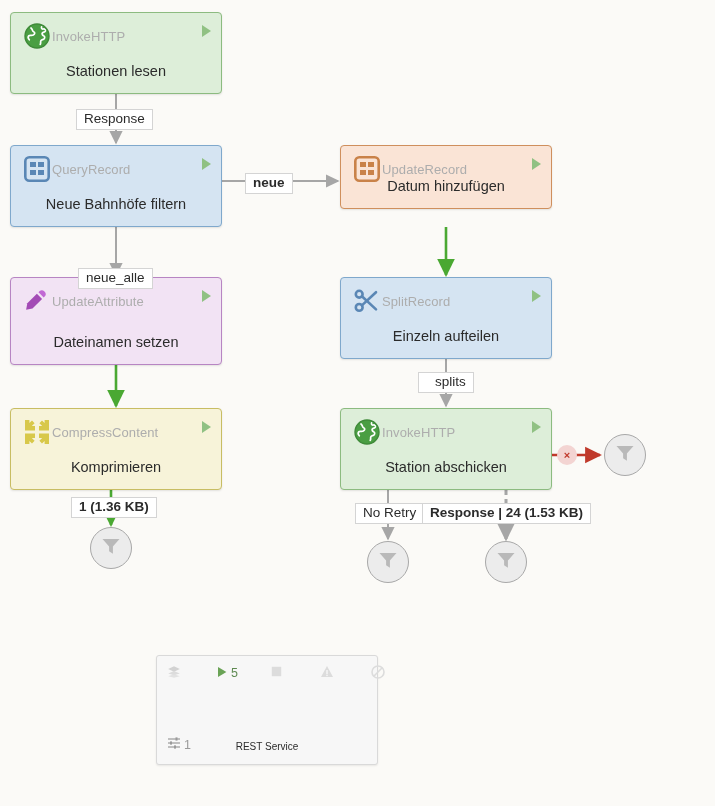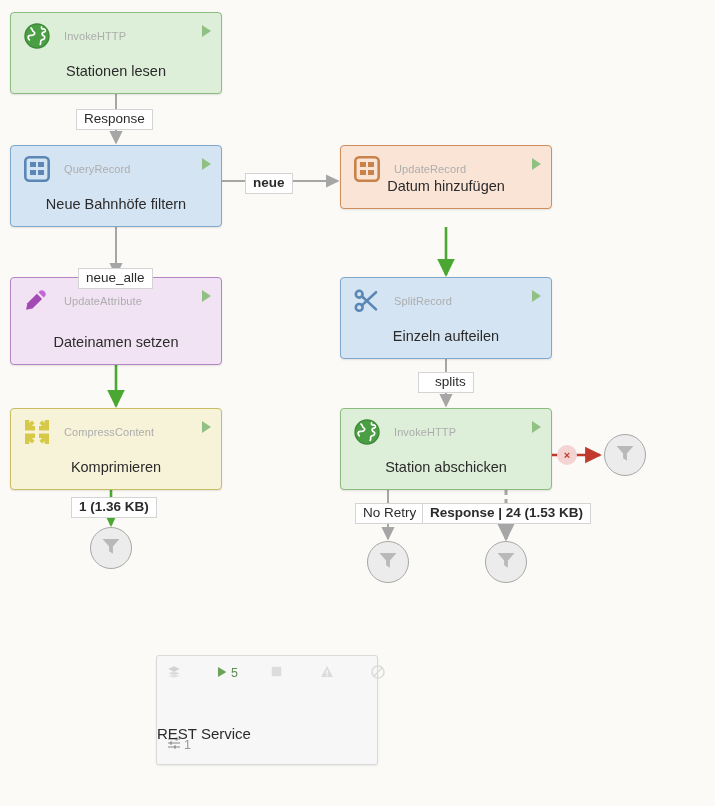--- a/index.html
+++ b/index.html
@@ -24,22 +24,22 @@
   .node .hdr{
     position:absolute;left:0;top:0;right:0;height:46px;
     display:flex;align-items:center;
   }
   .node .ic{
     width:30px;height:30px;margin-left:11px;flex:0 0 auto;
     display:flex;align-items:center;justify-content:center;
   }
   .node .ic svg{display:block;}
   .node .ptype{
-    margin-left:12px;
-    font-size:11px;
+    margin-left:0;
+    font-size:13px;
     color:#adadad;
     letter-spacing:.1px;
     white-space:nowrap;
   }
   .node .runbtn{
     position:absolute;right:10px;top:12px;
     width:0;height:0;
     border-left:9px solid #90c183;
     border-top:6px solid transparent;
     border-bottom:6px solid transparent;
@@ -105,22 +105,22 @@
   }
   .pg .pgbar{
     position:absolute;left:0;right:0;top:0;height:34px;
     display:flex;align-items:center;
   }
   .pg .pgstat{
     display:flex;align-items:center;gap:3px;
     font-size:12.5px;color:#8d8d8d;
   }
   .pg .pgname{
-    position:absolute;left:0;right:0;bottom:22px;
-    text-align:left;font-size:15px;color:#2b2b2b;
+    position:absolute;left:0;right:0;bottom:12px;
+    text-align:center;font-size:10px;color:#2b2b2b;
   }
   .pg .pgfoot{
     position:absolute;left:10px;bottom:11px;
     display:flex;align-items:center;gap:3px;
     font-size:12.5px;color:#9a9a9a;
   }
   .runcount{color:#5f8a52;font-size:12.5px;}
 </style>
 </head>
 <body>

